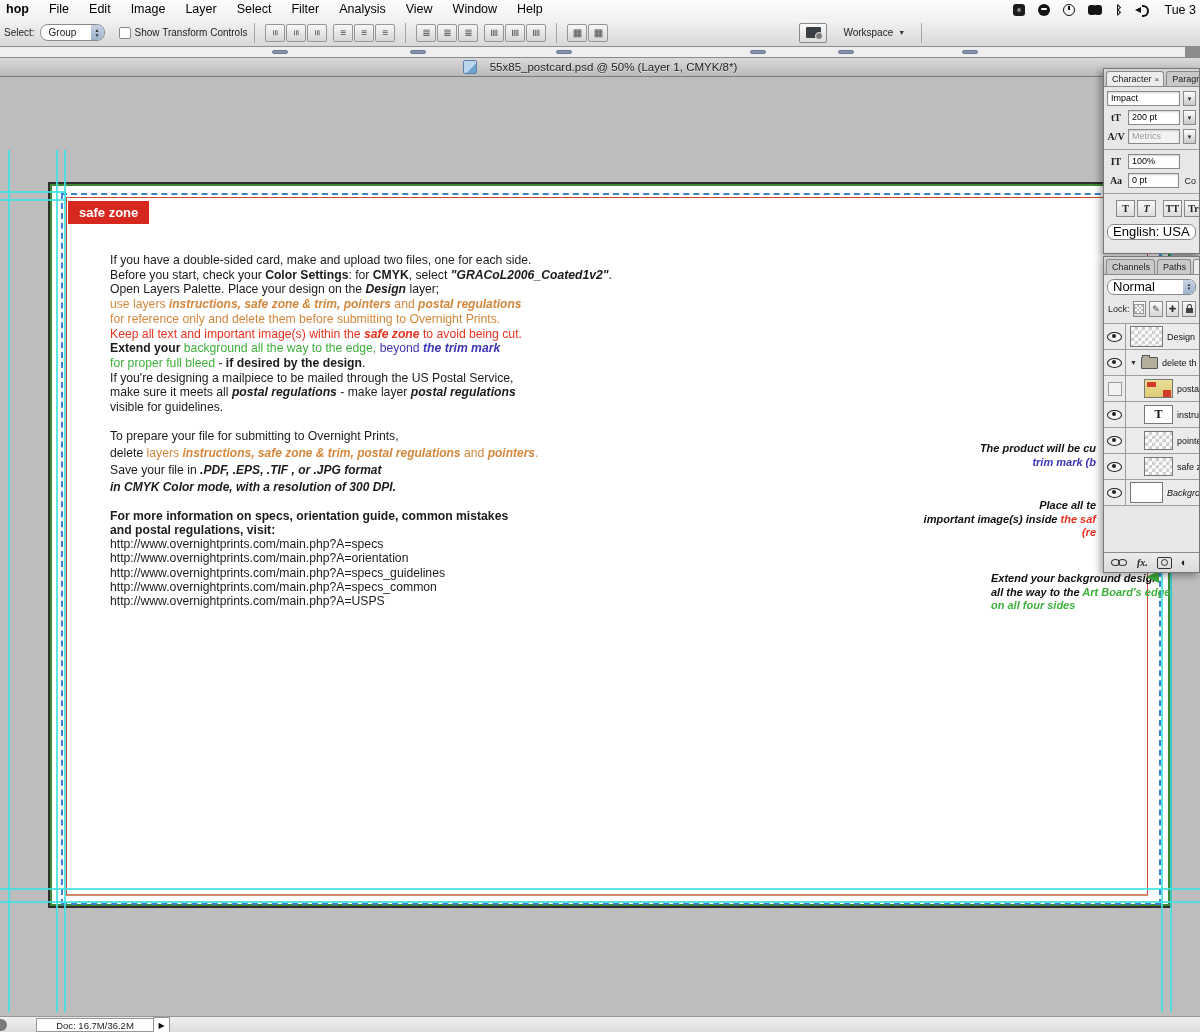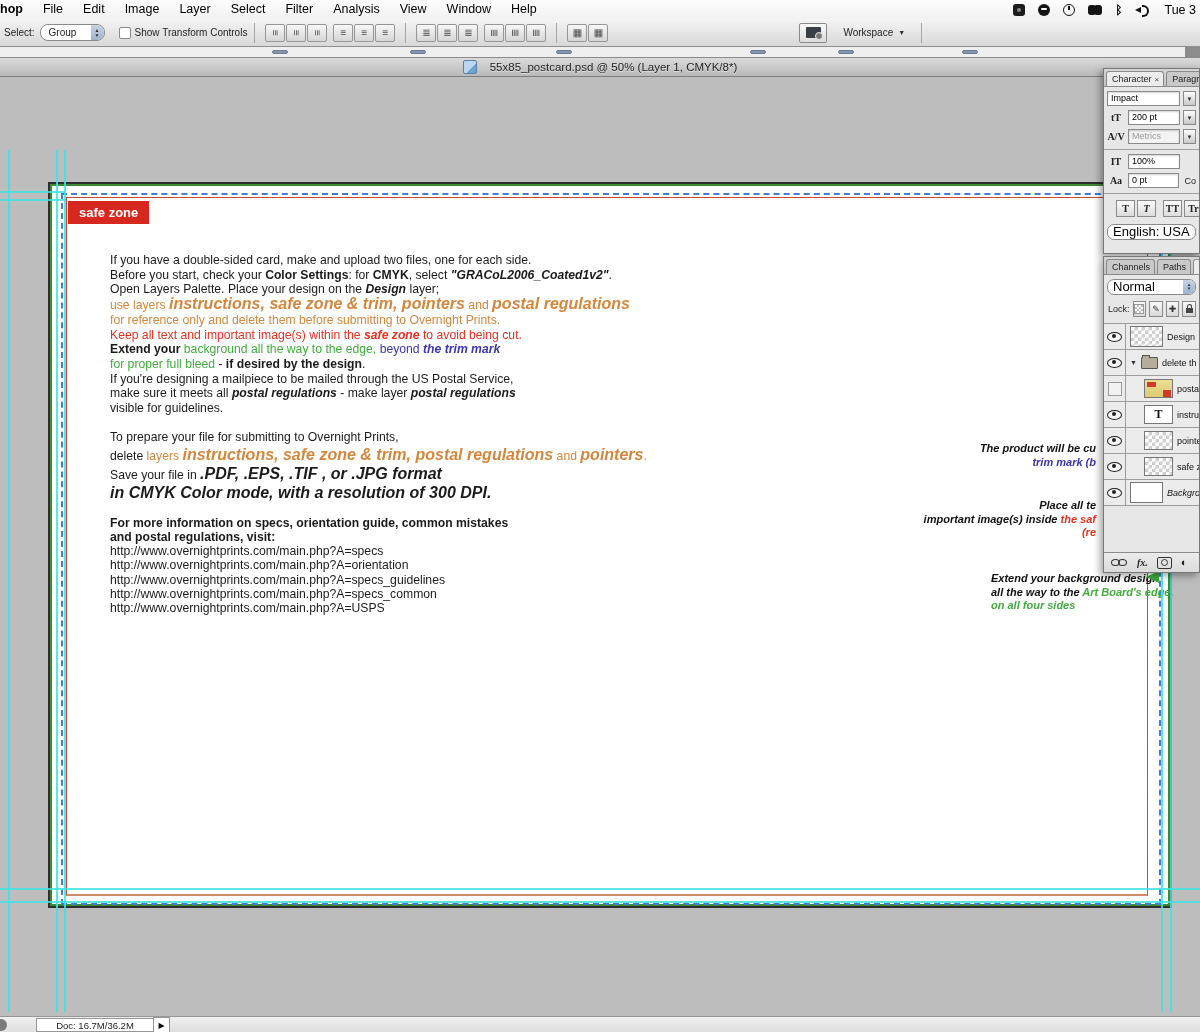--- a/index.html
+++ b/index.html
@@ -4,21 +4,21 @@
 <style>
   html,body{margin:0;padding:0;}
   body{width:1200px;height:1032px;position:relative;overflow:hidden;background:#bdbdbd;
        font-family:"Liberation Sans",sans-serif;-webkit-font-smoothing:antialiased;}
 
   
   .menubar{position:absolute;left:0;top:0;width:1200px;height:19px;background:linear-gradient(#fdfdfd,#f1f1f1);
     border-bottom:1px solid #a8a8a8;display:flex;align-items:center;z-index:30;font-size:12.5px;color:#000;}
   .menu-items{display:flex;align-items:center;height:100%;}
   .menu-item{padding:0 10px;line-height:19px;}
-  .menu-item.app{font-weight:bold;padding-left:0;}
+  .menu-item.app{font-weight:bold;padding-left:6px;}
   .menu-status{margin-left:auto;display:flex;align-items:center;gap:13px;padding-right:4px;}
   .mi{display:inline-flex;align-items:center;justify-content:center;}
   .ic-badge{width:12px;height:12px;border-radius:3px;background:#1c1c1c;position:relative;}
   .ic-badge::after{content:"";position:absolute;left:4px;top:4px;width:4px;height:4px;border-radius:50%;background:#8b8b8b;}
   .ic-dot{width:12px;height:12px;border-radius:50%;background:#141414;position:relative;}
   .ic-dot::after{content:"";position:absolute;left:3px;top:4px;width:6px;height:2px;background:#fff;border-radius:1px;}
   .ic-clock{width:12px;height:12px;border-radius:50%;border:1.5px solid #111;box-sizing:border-box;position:relative;}
   .ic-clock::after{content:"";position:absolute;left:4px;top:1px;width:1.5px;height:4px;background:#111;}
   .ic-binoc{width:14px;height:10px;position:relative;}
   .ic-binoc::before,.ic-binoc::after{content:"";position:absolute;top:0;width:8px;height:10px;background:#141414;border-radius:3px;}
@@ -72,21 +72,21 @@
   .safe-dashed{position:absolute;left:11px;top:9px;width:1096px;height:708px;border:2px dashed #3f7fd0;z-index:5;}
   .safe-label{position:absolute;left:18px;top:17px;background:#d6281e;color:#fff;font-weight:bold;font-size:13px;padding:4px 11px;z-index:6;}
 
   
   .instructions{position:absolute;left:60px;top:69px;width:580px;font-size:12.2px;color:#1b1b1b;z-index:6;}
   .para{margin:0 0 13px 0;}
   .tline{white-space:pre;line-height:14.7px;}
   .para.pb .tline{line-height:17px;}
   .para.pc .tline{line-height:14.2px;}
   .instructions span, .note span{white-space:pre;}
-  .b{font-weight:bold;} .i{font-style:italic;} .g{font-size:16px;}
+  .b{font-weight:bold;} .i{font-style:italic;} .g{font-size:12px;}
   .c-orange{color:#d4873c;} .c-red{color:#e8321f;} .c-green{color:#3fae3c;} .c-blue{color:#3c35b4;}
 
   
   .note{position:absolute;font-size:11px;font-weight:bold;font-style:italic;color:#111;z-index:6;}
   .note .tline{line-height:13.5px;}
   .note-a{top:258px;right:74px;text-align:right;}
   .note-b{top:315px;right:74px;text-align:right;}
   .note-c{top:388px;left:941px;text-align:left;}
   .flag{position:absolute;left:1096px;top:387px;width:0;height:0;border-top:6px solid transparent;border-bottom:6px solid transparent;border-right:13px solid #3fae3c;z-index:7;}
 

